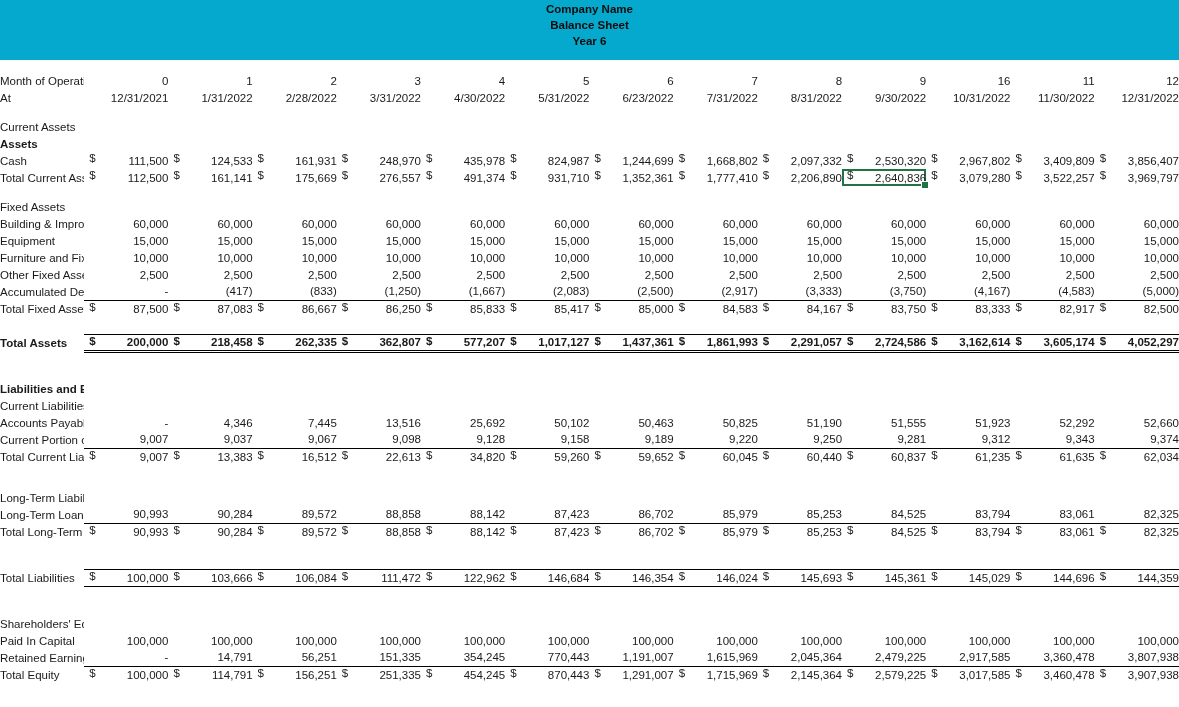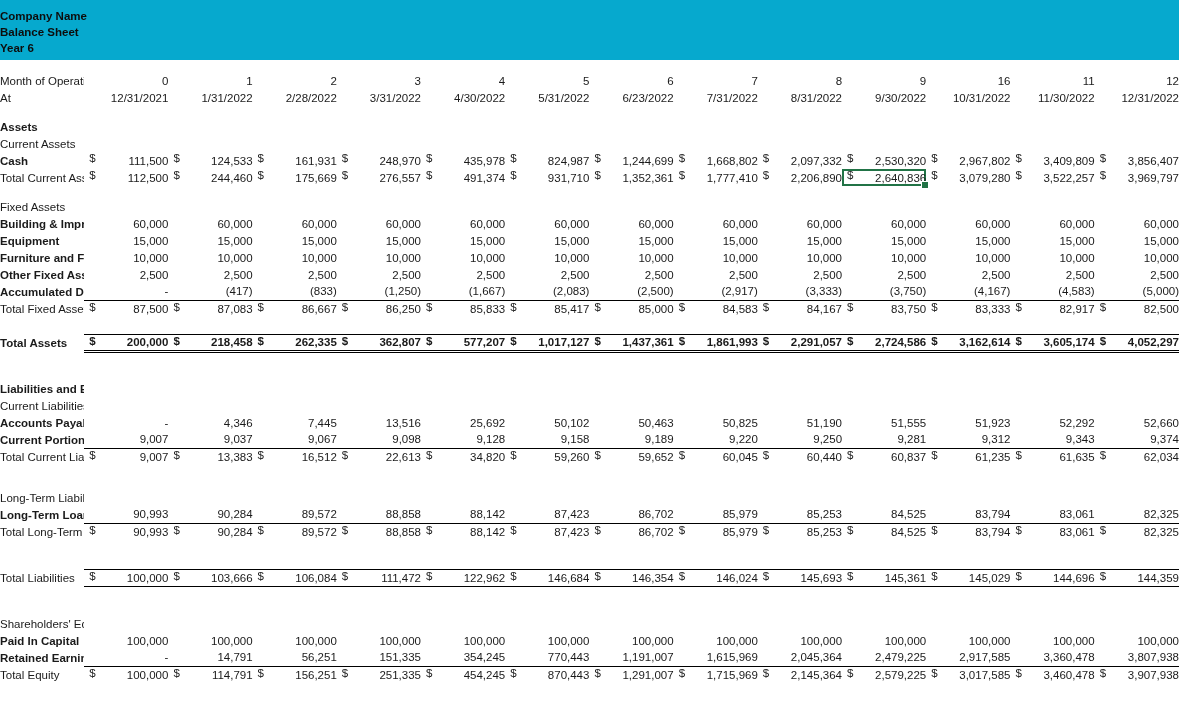--- a/index.html
+++ b/index.html
@@ -12,23 +12,23 @@
     font-size: 11.5px;
     color: #1a1a1a;
     overflow: hidden;
   }
   
   #banner {
     height: 60px;
     background: #06A9CE;
     display: flex;
     flex-direction: column;
-    align-items: flex-start;
+    align-items: center;
     justify-content: flex-start;
-    padding-top: 8px;
+    padding-top: 1px;
     box-sizing: border-box;
   }
   #banner div {
     font-weight: bold;
     font-size: 11.5px;
     line-height: 16px;
     color: #0d0d0d;
   }
   
   #sheet {
@@ -59,21 +59,21 @@
     content: "$";
     position: absolute;
     left: 5px;
     top: 0;
   }
   tr { height: 17px; }
   tr.r-gap { height: 12px; }
   tr.r-gap2 { height: 17px; }
 
   .bold { font-weight: bold; }
-  .indent1 { padding-left: 13px; font-weight: bold; }
+  .indent1 { padding-left: 13px; }
   .indent0 { padding-left: 5px; }
 
   
   .topline  { border-top: 1px solid #000; margin-top: 16px; }
   .botline  { border-bottom: 1px solid #000; }
   .dbl      { border-bottom: 3px double #000; }
 </style>
 </head>
 <body>
 
@@ -117,71 +117,71 @@
         <td class="cell cn">8/31/2022</td>
         <td class="cell cn">9/30/2022</td>
         <td class="cell cn">10/31/2022</td>
         <td class="cell cn">11/30/2022</td>
         <td class="cell cn">12/31/2022</td>
       </tr>
       <tr class="r-gap">
         <td colspan="14"></td>
       </tr>
       <tr>
+        <td class="lbl indent0">Current Assets</td>
+        <td class="cell c0"></td>
+        <td class="cell cn"></td>
+        <td class="cell cn"></td>
+        <td class="cell cn"></td>
+        <td class="cell cn"></td>
+        <td class="cell cn"></td>
+        <td class="cell cn"></td>
+        <td class="cell cn"></td>
+        <td class="cell cn"></td>
+        <td class="cell cn"></td>
+        <td class="cell cn"></td>
+        <td class="cell cn"></td>
+        <td class="cell cn"></td>
+      </tr>
+      <tr>
         <td class="lbl indent0 bold">Assets</td>
         <td class="cell c0 bold"></td>
         <td class="cell cn bold"></td>
         <td class="cell cn bold"></td>
         <td class="cell cn bold"></td>
         <td class="cell cn bold"></td>
         <td class="cell cn bold"></td>
         <td class="cell cn bold"></td>
         <td class="cell cn bold"></td>
         <td class="cell cn bold"></td>
         <td class="cell cn bold"></td>
         <td class="cell cn bold"></td>
         <td class="cell cn bold"></td>
         <td class="cell cn bold"></td>
-      </tr>
-      <tr>
-        <td class="lbl indent0">Current Assets</td>
-        <td class="cell c0"></td>
-        <td class="cell cn"></td>
-        <td class="cell cn"></td>
-        <td class="cell cn"></td>
-        <td class="cell cn"></td>
-        <td class="cell cn"></td>
-        <td class="cell cn"></td>
-        <td class="cell cn"></td>
-        <td class="cell cn"></td>
-        <td class="cell cn"></td>
-        <td class="cell cn"></td>
-        <td class="cell cn"></td>
-        <td class="cell cn"></td>
       </tr>
       <tr>
         <td class="lbl indent1">Cash</td>
         <td class="cell c0 cur">111,500</td>
         <td class="cell cn cur">124,533</td>
         <td class="cell cn cur">161,931</td>
         <td class="cell cn cur">248,970</td>
         <td class="cell cn cur">435,978</td>
         <td class="cell cn cur">824,987</td>
         <td class="cell cn cur">1,244,699</td>
         <td class="cell cn cur">1,668,802</td>
         <td class="cell cn cur">2,097,332</td>
         <td class="cell cn cur">2,530,320</td>
         <td class="cell cn cur">2,967,802</td>
         <td class="cell cn cur">3,409,809</td>
         <td class="cell cn cur">3,856,407</td>
       </tr>
       <tr>
         <td class="lbl indent0">Total Current Assets</td>
         <td class="cell c0 cur">112,500</td>
-        <td class="cell cn cur">244,460</td>
+        <td class="cell cn cur">161,141</td>
         <td class="cell cn cur">175,669</td>
         <td class="cell cn cur">276,557</td>
         <td class="cell cn cur">491,374</td>
         <td class="cell cn cur">931,710</td>
         <td class="cell cn cur">1,352,361</td>
         <td class="cell cn cur">1,777,410</td>
         <td class="cell cn cur">2,206,890</td>
         <td class="cell cn cur" style="box-shadow: rgb(33, 115, 70) 0px 0px 0px 2px inset;">2,640,836<span style="position: absolute; right: -3px; bottom: -3px; width: 6px; height: 6px; background: rgb(33, 115, 70); border: 1px solid rgb(255, 255, 255);"></span></td>
         <td class="cell cn cur">3,079,280</td>
         <td class="cell cn cur">3,522,257</td>

